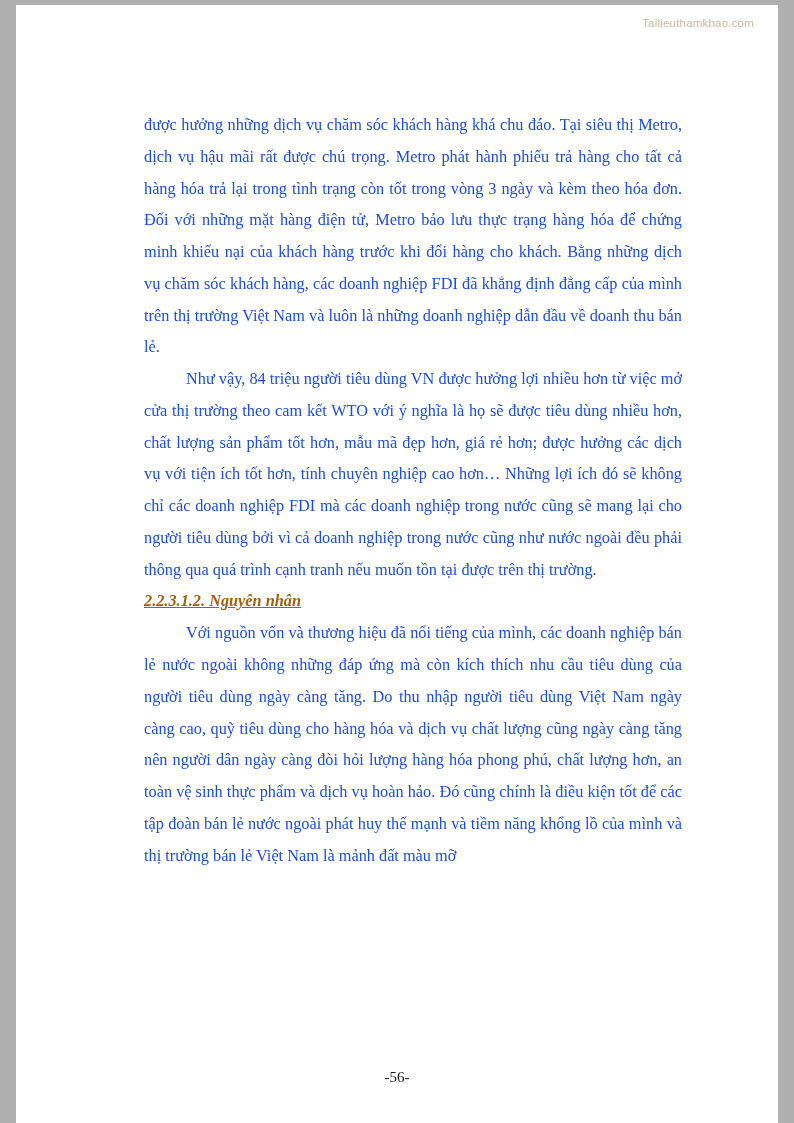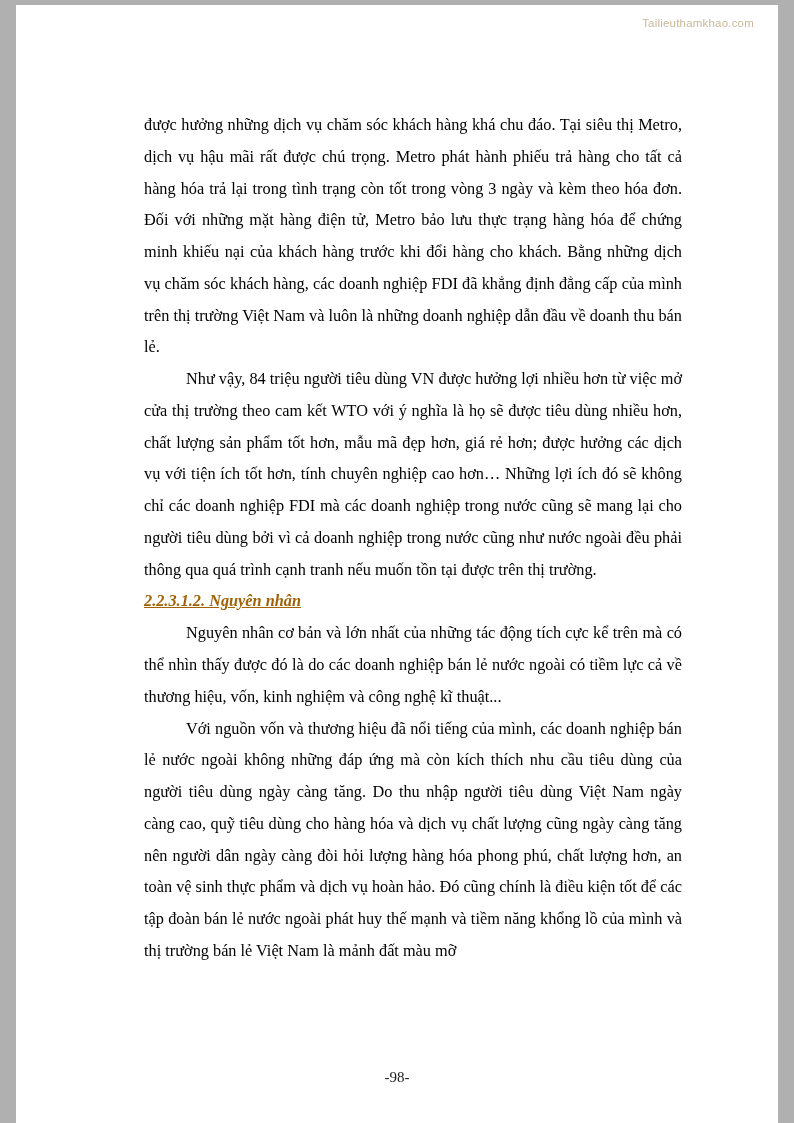--- a/index.html
+++ b/index.html
@@ -34,21 +34,21 @@
     left: 128px;
     top: 104px;
     width: 538px;
   }
   p {
     margin: 0;
     font-size: 16.3px;
     line-height: 1.95;
     text-align: justify;
     text-justify: inter-word;
-    color: #000000;
+    color: #1d4ed8;
     hyphens: none;
   }
   p.indent {
     text-indent: 42px;
   }
   .heading {
     margin: 0;
     font-size: 16.3px;
     line-height: 1.95;
     font-style: italic;
@@ -71,19 +71,18 @@
 <body>
 
 <div class="page">
 
   <div class="watermark">Tailieuthamkhao.com</div>
 
   <div class="content">
     <p>được hưởng những dịch vụ chăm sóc khách hàng khá chu đáo. Tại siêu thị Metro, dịch vụ hậu mãi rất được chú trọng.  Metro phát hành phiếu trả hàng cho tất cả hàng hóa trả lại trong tình trạng còn tốt trong vòng 3 ngày và kèm theo hóa đơn. Đối với những mặt hàng điện tử, Metro bảo lưu thực trạng hàng hóa để chứng minh khiếu nại của khách hàng trước khi đổi hàng cho khách. Bằng những dịch vụ chăm sóc khách hàng, các doanh nghiệp FDI đã khẳng định đẳng cấp của mình trên thị trường Việt Nam và luôn là những doanh nghiệp dẫn đầu về doanh thu bán lẻ.</p>
     <p class="indent">Như vậy, 84 triệu người tiêu dùng VN được hưởng lợi nhiều hơn từ việc mở cửa thị trường theo cam kết WTO với ý nghĩa là họ sẽ được tiêu dùng nhiều hơn, chất lượng sản phẩm tốt hơn, mẫu mã đẹp hơn, giá rẻ hơn; được hưởng các dịch vụ với tiện ích tốt hơn, tính chuyên nghiệp cao hơn… Những lợi ích đó sẽ không chỉ các doanh nghiệp FDI mà các doanh nghiệp trong nước cũng sẽ mang lại cho người tiêu dùng bởi vì cả doanh nghiệp trong nước cũng như nước ngoài đều phải thông qua quá trình cạnh tranh nếu muốn tồn tại được trên thị trường.</p>
     <div class="heading">2.2.3.1.2. Nguyên nhân</div>
-    <p class="indent">Nguyên nhân cơ bản và lớn nhất của những tác động tích cực kể trên mà có thể nhìn thấy được đó là do các doanh nghiệp bán lẻ nước ngoài có tiềm lực cả về thương hiệu, vốn, kinh nghiệm và công nghệ kĩ thuật...</p>
     <p class="indent">Với nguồn vốn và thương hiệu đã nổi tiếng của mình, các doanh nghiệp bán lẻ nước ngoài không những đáp ứng mà còn kích thích nhu cầu tiêu dùng của người tiêu dùng ngày càng tăng. Do thu nhập người tiêu dùng Việt Nam ngày càng cao, quỹ tiêu dùng cho hàng hóa và dịch vụ chất lượng cũng ngày càng tăng nên người dân ngày càng đòi hỏi lượng hàng hóa phong phú, chất lượng hơn, an toàn vệ sinh thực phẩm và dịch vụ hoàn hảo. Đó cũng chính là điều kiện tốt để các tập đoàn bán lẻ nước ngoài phát huy thế mạnh và tiềm năng khổng lồ của mình và thị trường bán lẻ Việt Nam là mảnh đất màu mỡ</p>
   </div>
 
-  <div class="footer">-98-</div>
+  <div class="footer">-56-</div>
 
 </div>
 
 </body></html>

